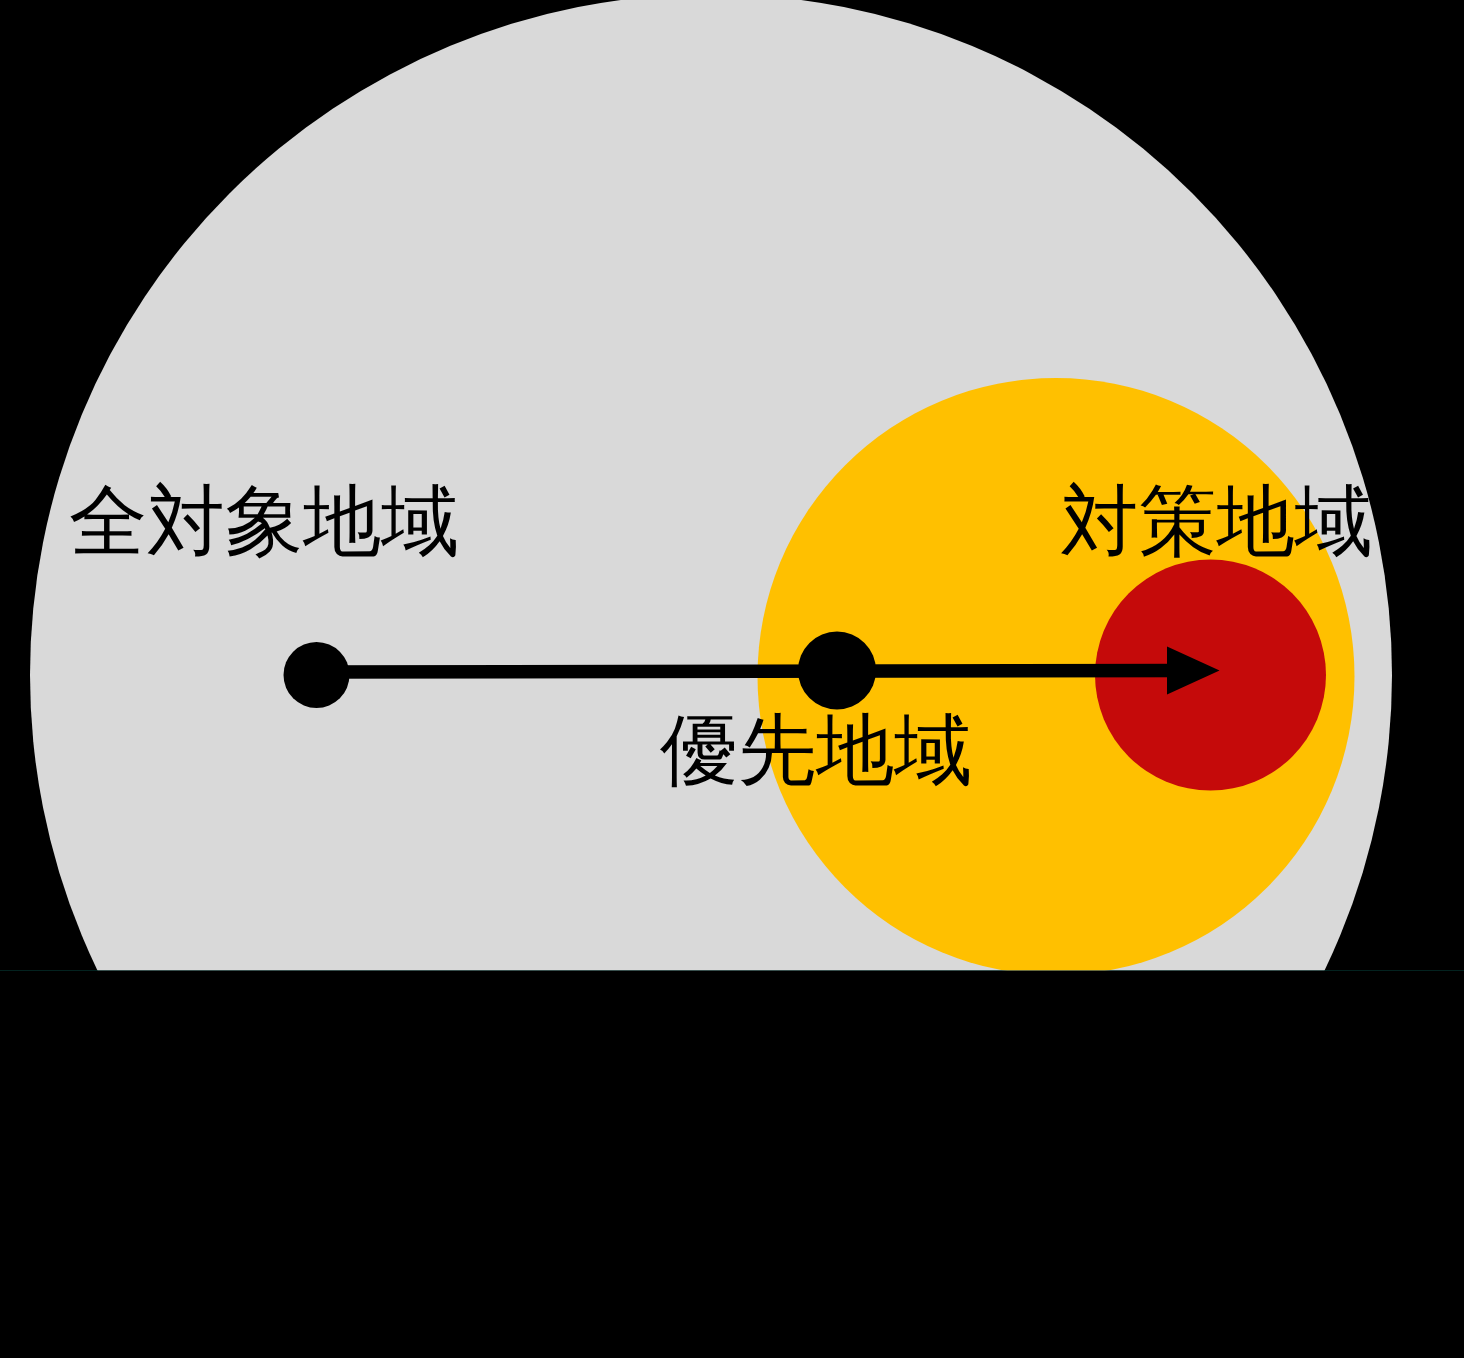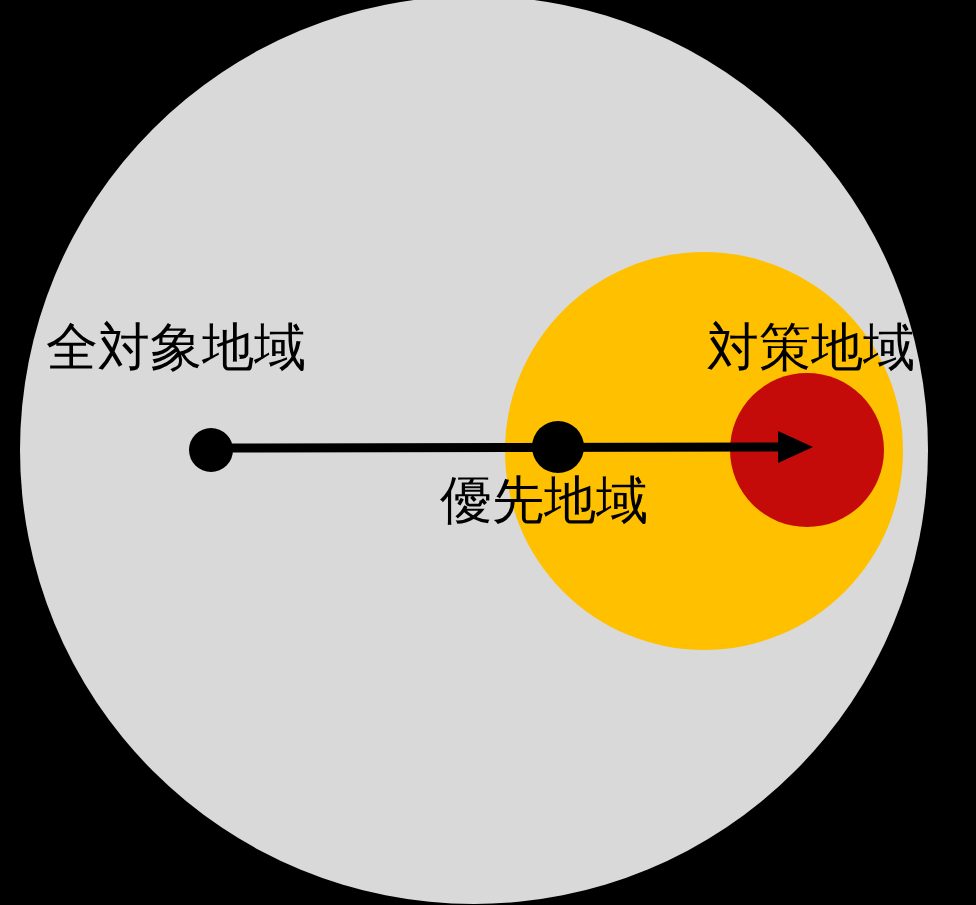--- a/index.html
+++ b/index.html
@@ -6,21 +6,21 @@
     margin: 0;
     padding: 0;
     background: #000000;
   }
   body {
     font-family: "DejaVu Sans", "Liberation Sans", sans-serif;
   }
   #stage {
     position: relative;
     width: 976px;
-    height: 905px;
+    height: 647px;
     background: #14b8a6;
     overflow: hidden;
   }
   #diagram-svg {
     display: block;
     width: 976px;
     height: 905px;
   }
   .region-label {
     font-family: "DejaVu Sans", "Liberation Sans", sans-serif;

